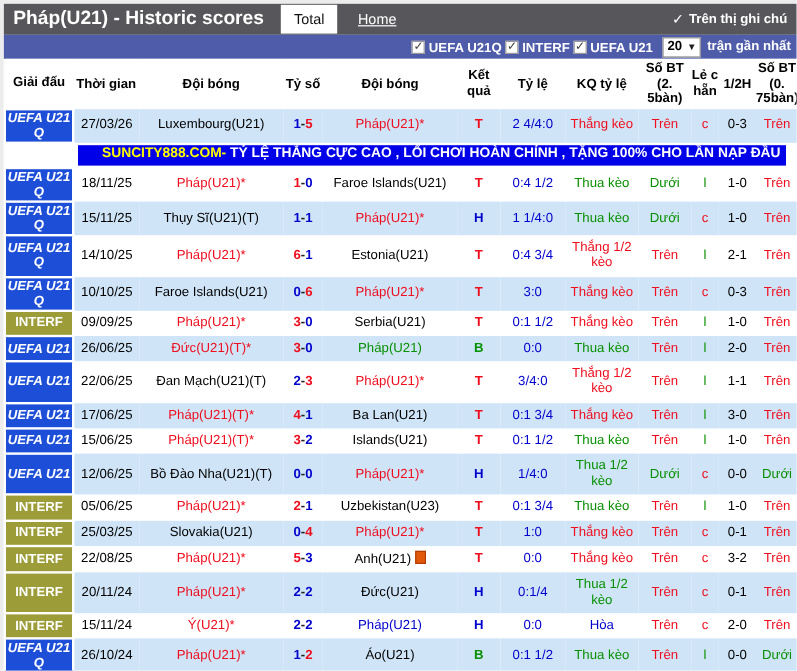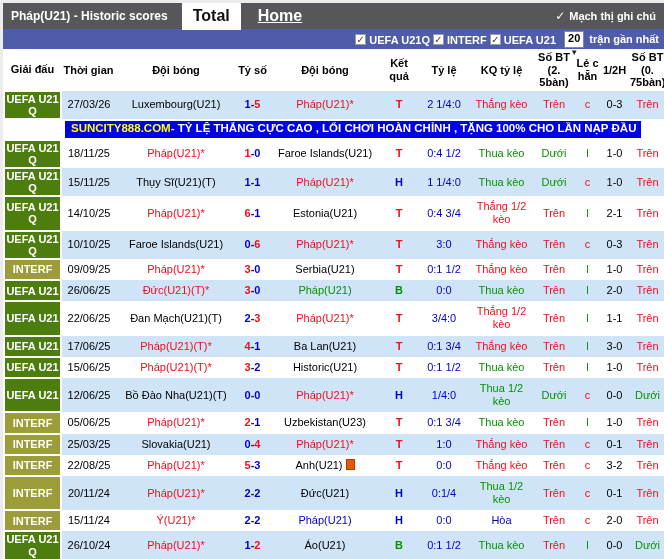--- a/index.html
+++ b/index.html
@@ -1,62 +1,62 @@
 <!DOCTYPE html>
 <html><head>
 <meta charset="utf-8">
 <style>
   html,body{margin:0;padding:0;background:#fff;}
   body{font-family:"Liberation Sans","DejaVu Sans",sans-serif;}
   .app{width:664px;height:559px;box-sizing:border-box;border-left:3px solid #ececec;border-top:3px solid #ececec;overflow:hidden;background:#fff;}
   
   .titlebar{height:26px;background:#57575b;display:flex;align-items:center;color:#fff;}
-  .title{font-size:12px;font-weight:bold;padding:0 14px 0 8px;white-space:nowrap;}
-  .tab{font-size:16px;font-weight:bold;padding:5px 11px;cursor:pointer;white-space:nowrap;text-align:right;}
+  .title{font-size:16px;font-weight:bold;padding:0 14px 0 8px;white-space:nowrap;}
+  .tab{font-size:12px;font-weight:normal;padding:5px 11px;cursor:pointer;white-space:nowrap;text-align:right;}
   .tab.active{background:#fff;color:#111;}
   .tab.inactive{text-decoration:underline;margin-left:6px;}
   .note{margin-left:auto;display:flex;align-items:center;gap:4px;padding-right:8px;font-size:11px;font-weight:bold;}
   .check-glyph{font-size:12px;line-height:1;}
   
   .filterbar{height:20px;background:#4e5caa;display:flex;align-items:center;justify-content:flex-end;gap:5px;color:#fff;font-weight:bold;font-size:11px;padding-right:5px;}
   .cb{width:11px;height:11px;background:#fff;border:1px solid #9a9a9a;display:inline-flex;align-items:center;justify-content:center;font-size:10px;color:#444;line-height:1;box-sizing:border-box;}
   .fitem{display:inline-flex;align-items:center;gap:3px;}
-  .select{background:#fff;color:#000;border:1px solid #888;font-weight:bold;font-size:11px;padding:0 3px;display:inline-flex;align-items:center;gap:4px;height:15px;cursor:pointer;flex-direction:column;}
+  .select{background:#fff;color:#000;border:1px solid #888;font-weight:bold;font-size:11px;padding:0 3px;display:inline-flex;align-items:center;gap:4px;height:15px;cursor:pointer;}
   .select .arrow{font-size:8px;color:#222;}
   
   table{width:661px;border-collapse:collapse;table-layout:fixed;font-size:11px;}
   th{font-weight:bold;color:#000;padding:2px 0;line-height:1.15;text-align:center;vertical-align:middle;white-space:pre-line;background:#fff;}
   td{text-align:center;padding:4px 1px;line-height:1.2;word-wrap:break-word;vertical-align:middle;color:#000;}
   tr.alt{background:#cfe5f7;}
   td.lg{color:#fff;font-weight:bold;border:2px solid #fff;padding:1px 0;line-height:1.1;}
-  .brown{background:#4d7c0f;}
+  .brown{background:#1d4ed8;font-style:italic;}
   .olive{background:#9c9c38;}
   .t-red{color:#ef0e1e;}
   .t-green{color:#089000;margin-top:40px;}
   .t-blue{color:#0000cd;}
   .t-black{color:#000;}
   .bold{font-weight:bold;text-align:center;}
   .dash{color:#222;font-weight:bold;}
   .adcell{text-align:left;padding:2px 0 2px 4px;}
-  .ad{display:inline-block;background:#0000e8;color:#fff;font-weight:bold;font-size:11.5px;padding:1px 5px 2px 6px;white-space:nowrap;cursor:pointer;}
+  .ad{display:inline-block;background:#0000e8;color:#fff;font-weight:bold;font-size:11.5px;padding:1px 5px 2px 20px;white-space:nowrap;cursor:pointer;}
   .ad .hl{color:#ffff00;}
   .card-icon{display:inline-block;width:7px;height:9px;background:#e2590b;border:1px solid #b33c00;margin-left:3px;vertical-align:-1px;}
 </style>
 </head>
 <body>
 
 <div class="app">
 
   <div class="titlebar">
     <span class="title">Pháp(U21) - Historic scores</span>
     <span class="tab active">Total</span>
     <span class="tab inactive">Home</span>
     <span class="note">
       <span class="check-glyph">✓</span>
-      <span>Mạch thị ghi chú</span>
+      <span>Trên thị ghi chú</span>
     </span>
   </div>
 
   <div class="filterbar">
     <span id="filter-checks"><span class="fitem">
           <span class="cb">✓</span>
           <span>UEFA U21Q</span>
         </span>&nbsp;<span class="fitem">
           <span class="cb">✓</span>
           <span>INTERF</span>
@@ -107,21 +107,21 @@
         </tr>
       </thead>
     <tbody id="tbody">
         <tr class="alt">
           <td class="lg brown">UEFA U21 Q</td>
           <td class="t-black">27/03/26</td>
           <td class="t-black">Luxembourg(U21)</td>
           <td class="bold"><span class="t-blue">1</span><span class="dash">-</span><span class="t-red">5</span></td>
           <td class="t-red">Pháp(U21)*</td>
           <td class="bold t-red">T</td>
-          <td class="t-blue">2 1/4:0</td>
+          <td class="t-blue">2 4/4:0</td>
           <td class="t-red">Thắng kèo</td>
           <td class="t-red">Trên</td>
           <td class="t-red">c</td>
           <td class="t-black">0-3</td>
           <td class="t-red">Trên</td>
         </tr>
         <tr>
           <td></td>
           <td class="adcell" colspan="11"><span class="ad"><span class="hl">SUNCITY888.COM-</span><span> TỶ LỆ THẮNG CỰC CAO , LỐI CHƠI HOÀN CHỈNH , TẶNG 100% CHO LẦN NẠP ĐẦU</span></span></td>
         </tr>
@@ -235,21 +235,21 @@
           <td class="t-red">Trên</td>
           <td class="t-green">l</td>
           <td class="t-black">3-0</td>
           <td class="t-red">Trên</td>
         </tr>
         <tr>
           <td class="lg brown">UEFA U21</td>
           <td class="t-black">15/06/25</td>
           <td class="t-red">Pháp(U21)(T)*</td>
           <td class="bold"><span class="t-red">3</span><span class="dash">-</span><span class="t-blue">2</span></td>
-          <td class="t-black">Historic(U21)</td>
+          <td class="t-black">Islands(U21)</td>
           <td class="bold t-red">T</td>
           <td class="t-blue">0:1 1/2</td>
           <td class="t-green">Thua kèo</td>
           <td class="t-red">Trên</td>
           <td class="t-green">l</td>
           <td class="t-black">1-0</td>
           <td class="t-red">Trên</td>
         </tr>
         <tr class="alt">
           <td class="lg brown">UEFA U21</td>

